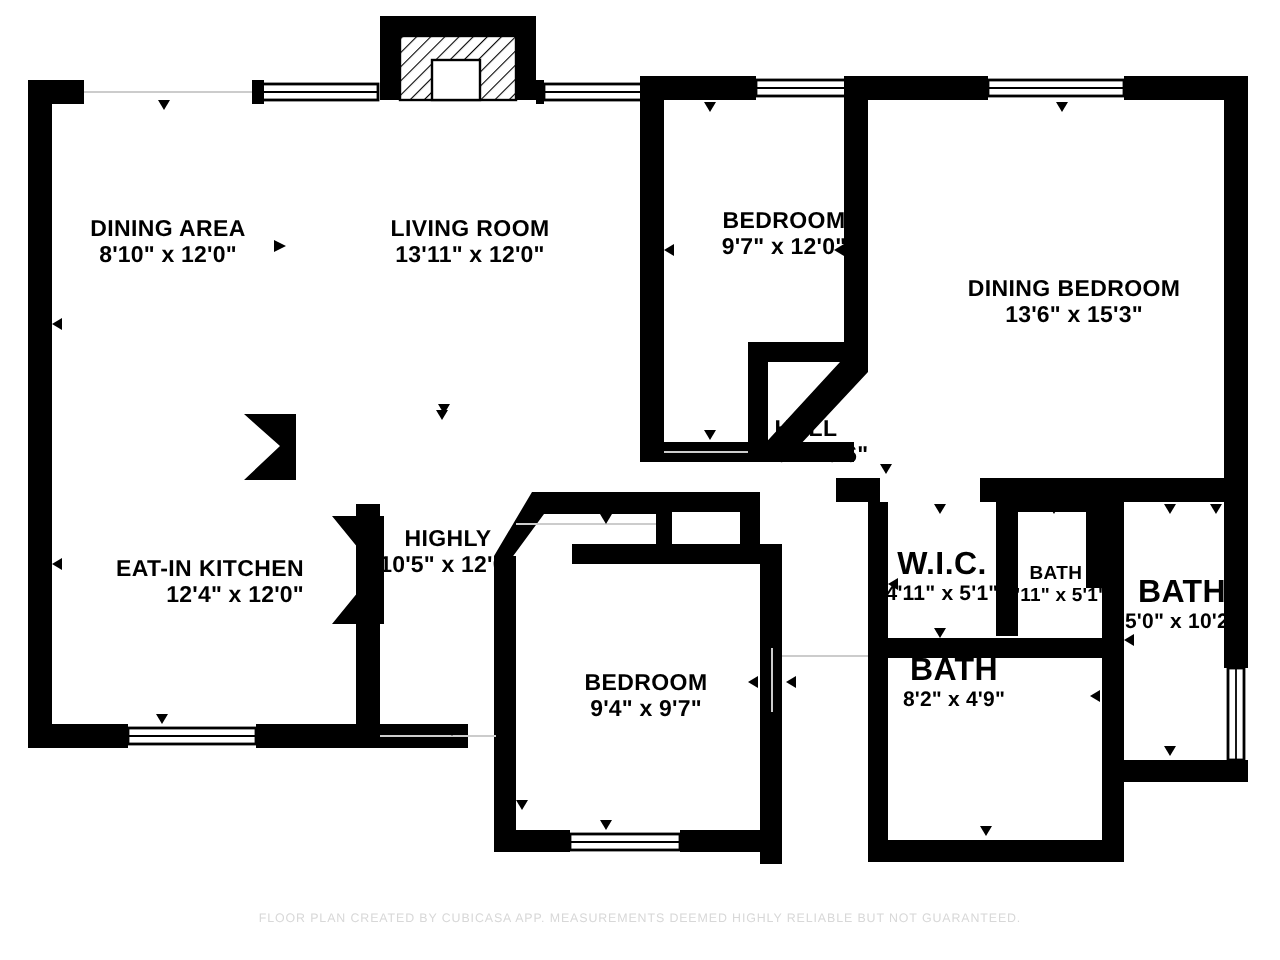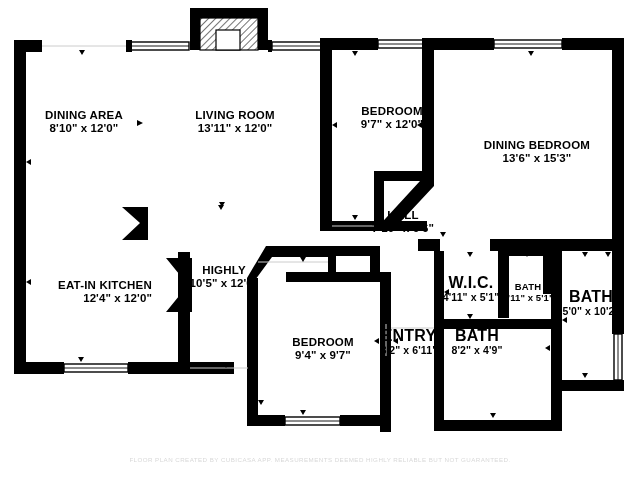--- a/index.html
+++ b/index.html
@@ -258,20 +258,16 @@
   <div class="room-label sz-md" style="left:591px; top:303px;">
     <span class="rname">BATH</span>
     <span class="rdim">5'0" x 10'2"</span>
   </div>
 
   <div class="room-label sz-md" style="left:477px; top:342px;">
     <span class="rname">BATH</span>
     <span class="rdim">8'2" x 4'9"</span>
   </div>
 
-  <div class="room-label sz-md" style="left:409px; top:342px;">
-    <span class="rname">ENTRY</span>
-    <span class="rdim">3'2" x 6'11"</span>
-  </div>
 
   <div id="footer-note">FLOOR PLAN CREATED BY CUBICASA APP. MEASUREMENTS DEEMED HIGHLY RELIABLE BUT NOT GUARANTEED.</div>
 
 </div>
 
 </body></html>

